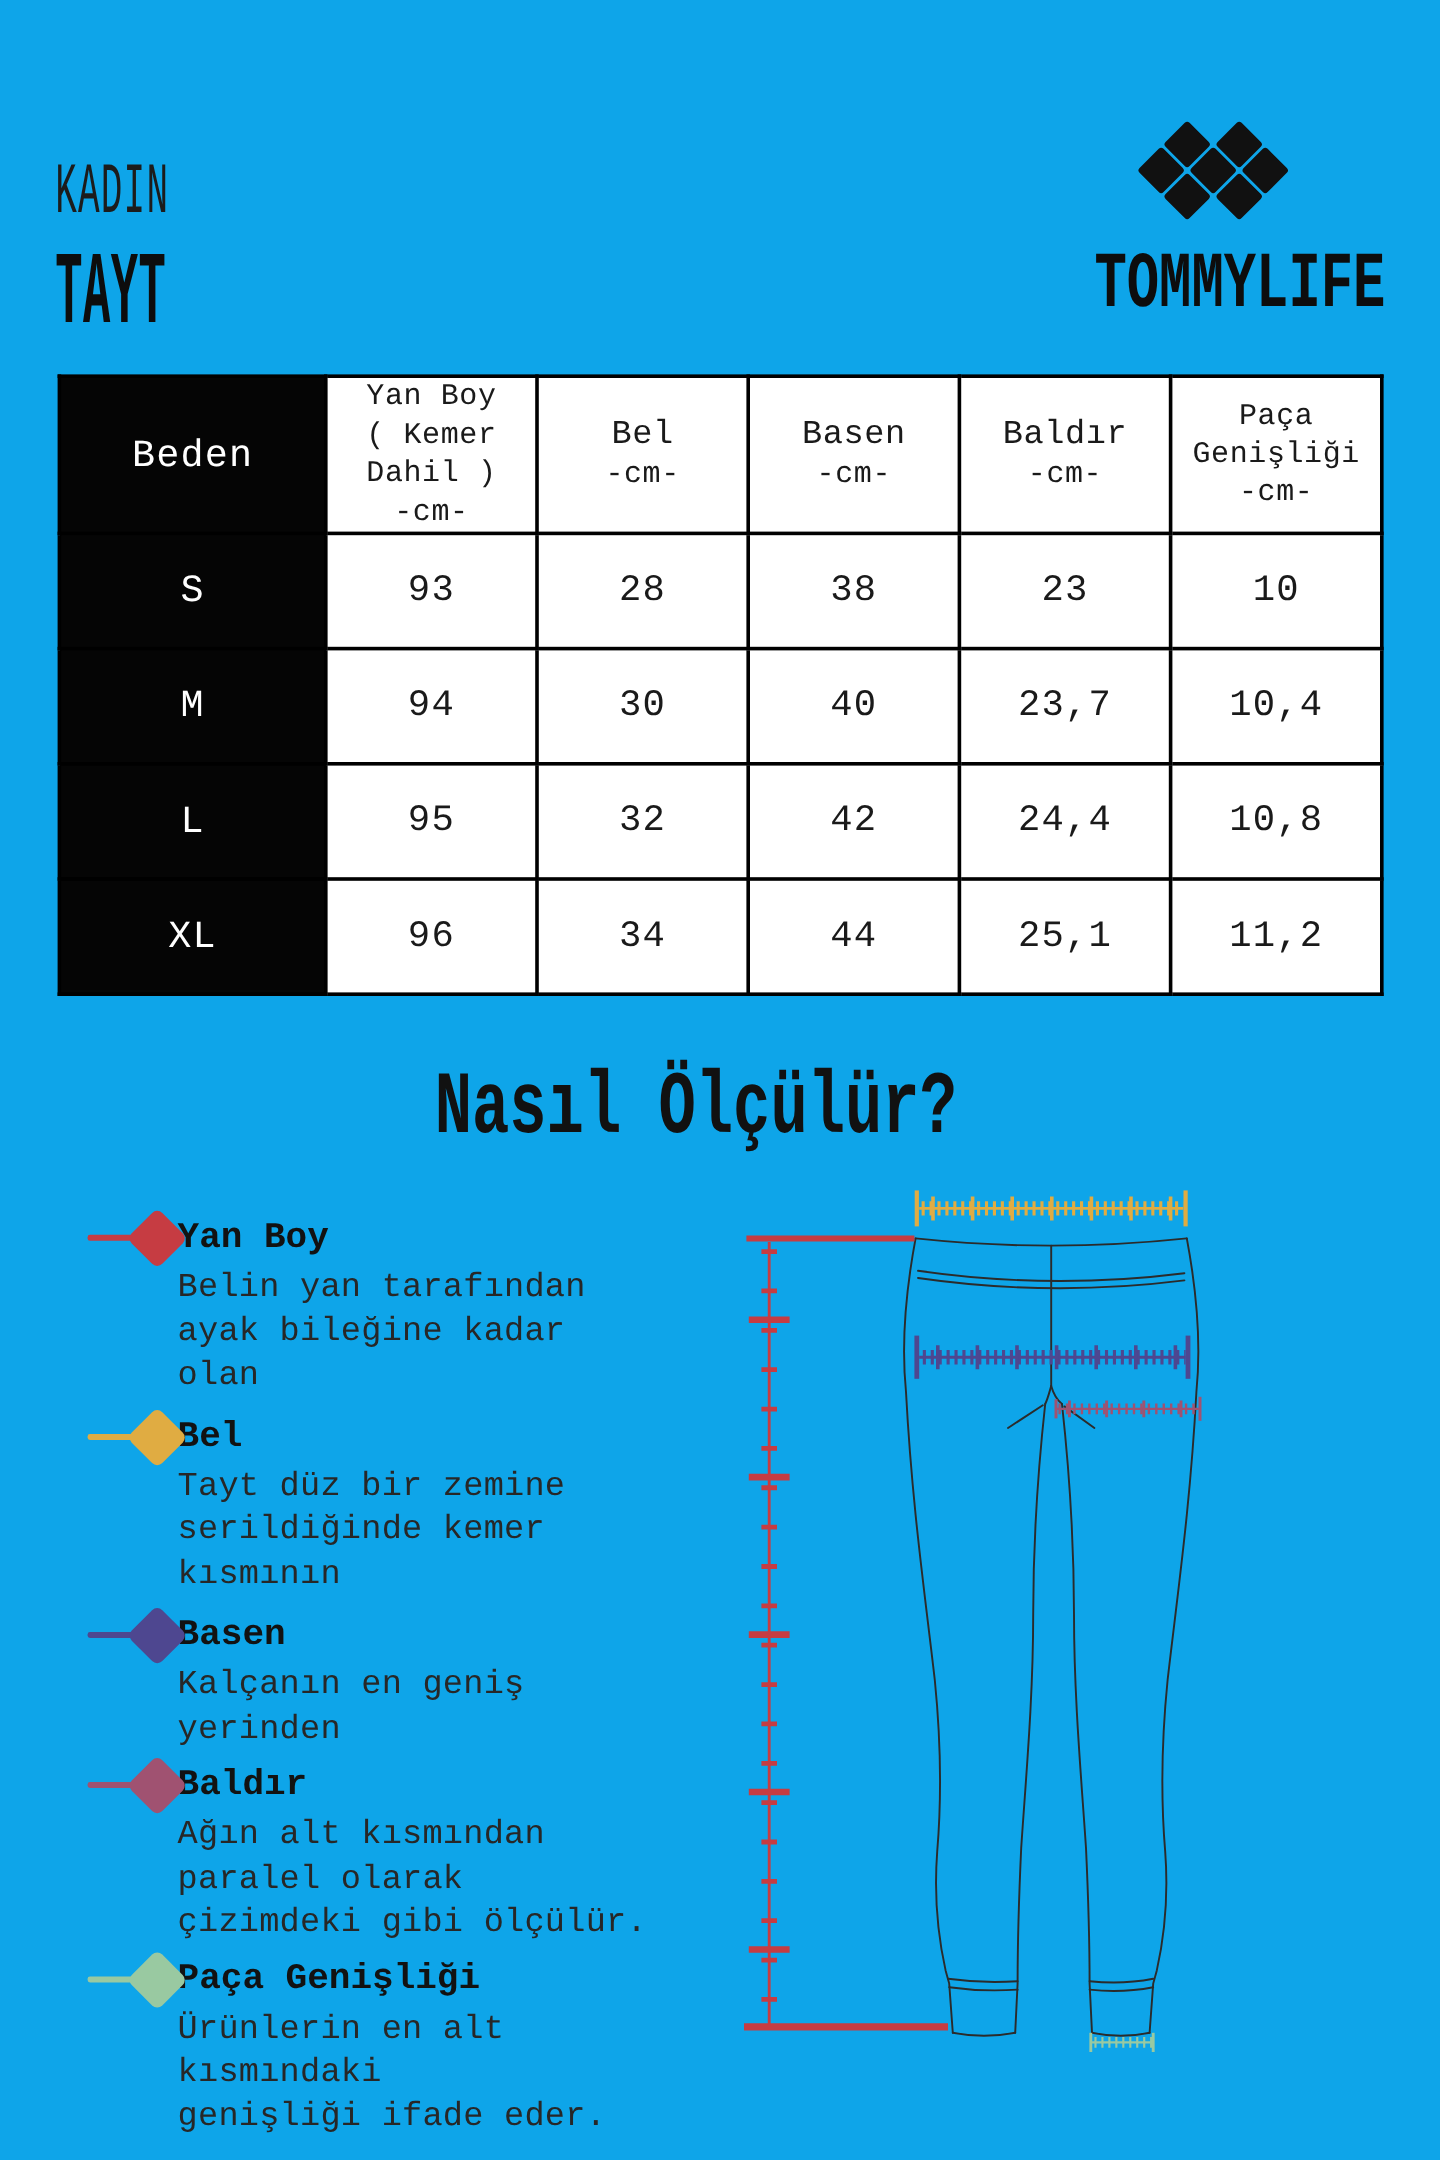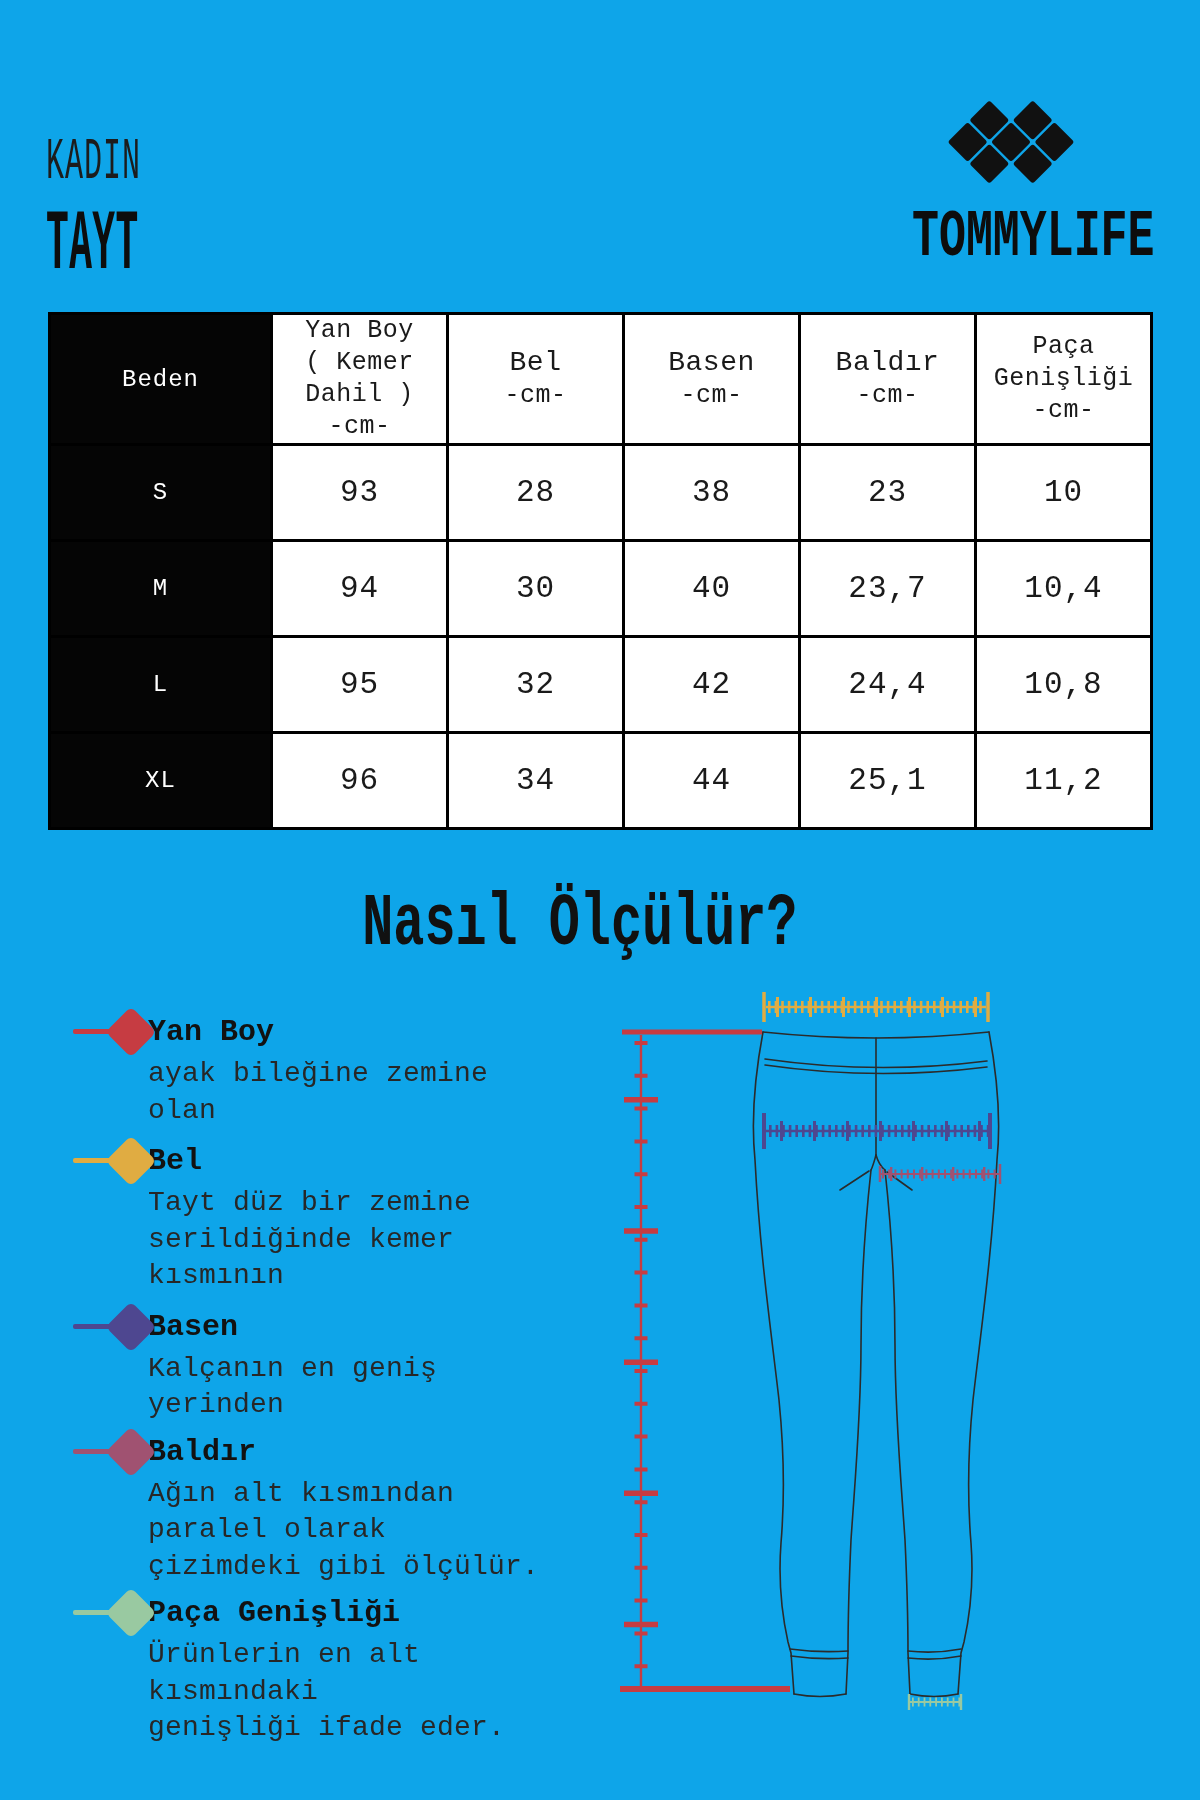--- a/index.html
+++ b/index.html
@@ -13,21 +13,21 @@
         letter-spacing:1px;transform:scaleX(0.44);transform-origin:left top;color:#0d0d0d;}
   .logo{position:absolute;left:945px;top:96px;}
   .brand{position:absolute;right:46px;top:200px;font-size:66px;font-weight:700;
          transform:scaleX(0.68);transform-origin:right top;color:#0d0d0d;white-space:nowrap;}
 
   
   table.size-table{position:absolute;left:48px;top:312px;border-collapse:collapse;table-layout:fixed;}
   table.size-table td{border:3px solid #000;text-align:center;vertical-align:middle;padding:0;background:#fff;}
   table.size-table tr.hdr{height:95px;}
   table.size-table tr.data{height:96px;}
-  td.c0{background:#050505 !important;color:#ffffff;font-size:24px;letter-spacing:1px;}
+  td.c0{background:#050505 !important;color:#ffffff;font-size:32px;letter-spacing:1px;}
   td .h1{font-size:28px;letter-spacing:0.5px;line-height:34px;color:#1a1a1a;}
   td .h1.sm,td .h2{font-size:25px;letter-spacing:0.5px;line-height:32px;color:#1a1a1a;}
   td.val{font-size:31px;letter-spacing:1px;color:#1a1a1a;}
 
   
   .guide-title-wrap{position:absolute;left:0;top:882px;width:1160px;text-align:center;}
   .guide-title{display:inline-block;font-size:74px;font-weight:600;transform:scaleX(0.7);
                transform-origin:center top;color:#111;white-space:nowrap;}
 
   .legend{position:absolute;left:60px;top:1012px;width:480px;}
@@ -137,21 +137,22 @@
     <div class="guide-title">Nasıl Ölçülür?</div>
   </div>
 
   <div class="legend">
 
     <div class="legend-item g3">
       <span class="m-line" style="background: rgb(198, 60, 66);"></span>
       <span class="m-diamond" style="background: rgb(198, 60, 66);"></span>
       <div class="l-title">Yan Boy</div>
       <div class="l-desc">
-        <div>ayak bileğine zemine olan</div>
+        <div>Belin yan tarafından</div>
+        <div>ayak bileğine kadar olan</div>
       </div>
     </div>
 
     <div class="legend-item g3">
       <span class="m-line" style="background: rgb(224, 172, 66);"></span>
       <span class="m-diamond" style="background: rgb(224, 172, 66);"></span>
       <div class="l-title">Bel</div>
       <div class="l-desc">
         <div>Tayt düz bir zemine</div>
         <div>serildiğinde kemer kısmının</div>

